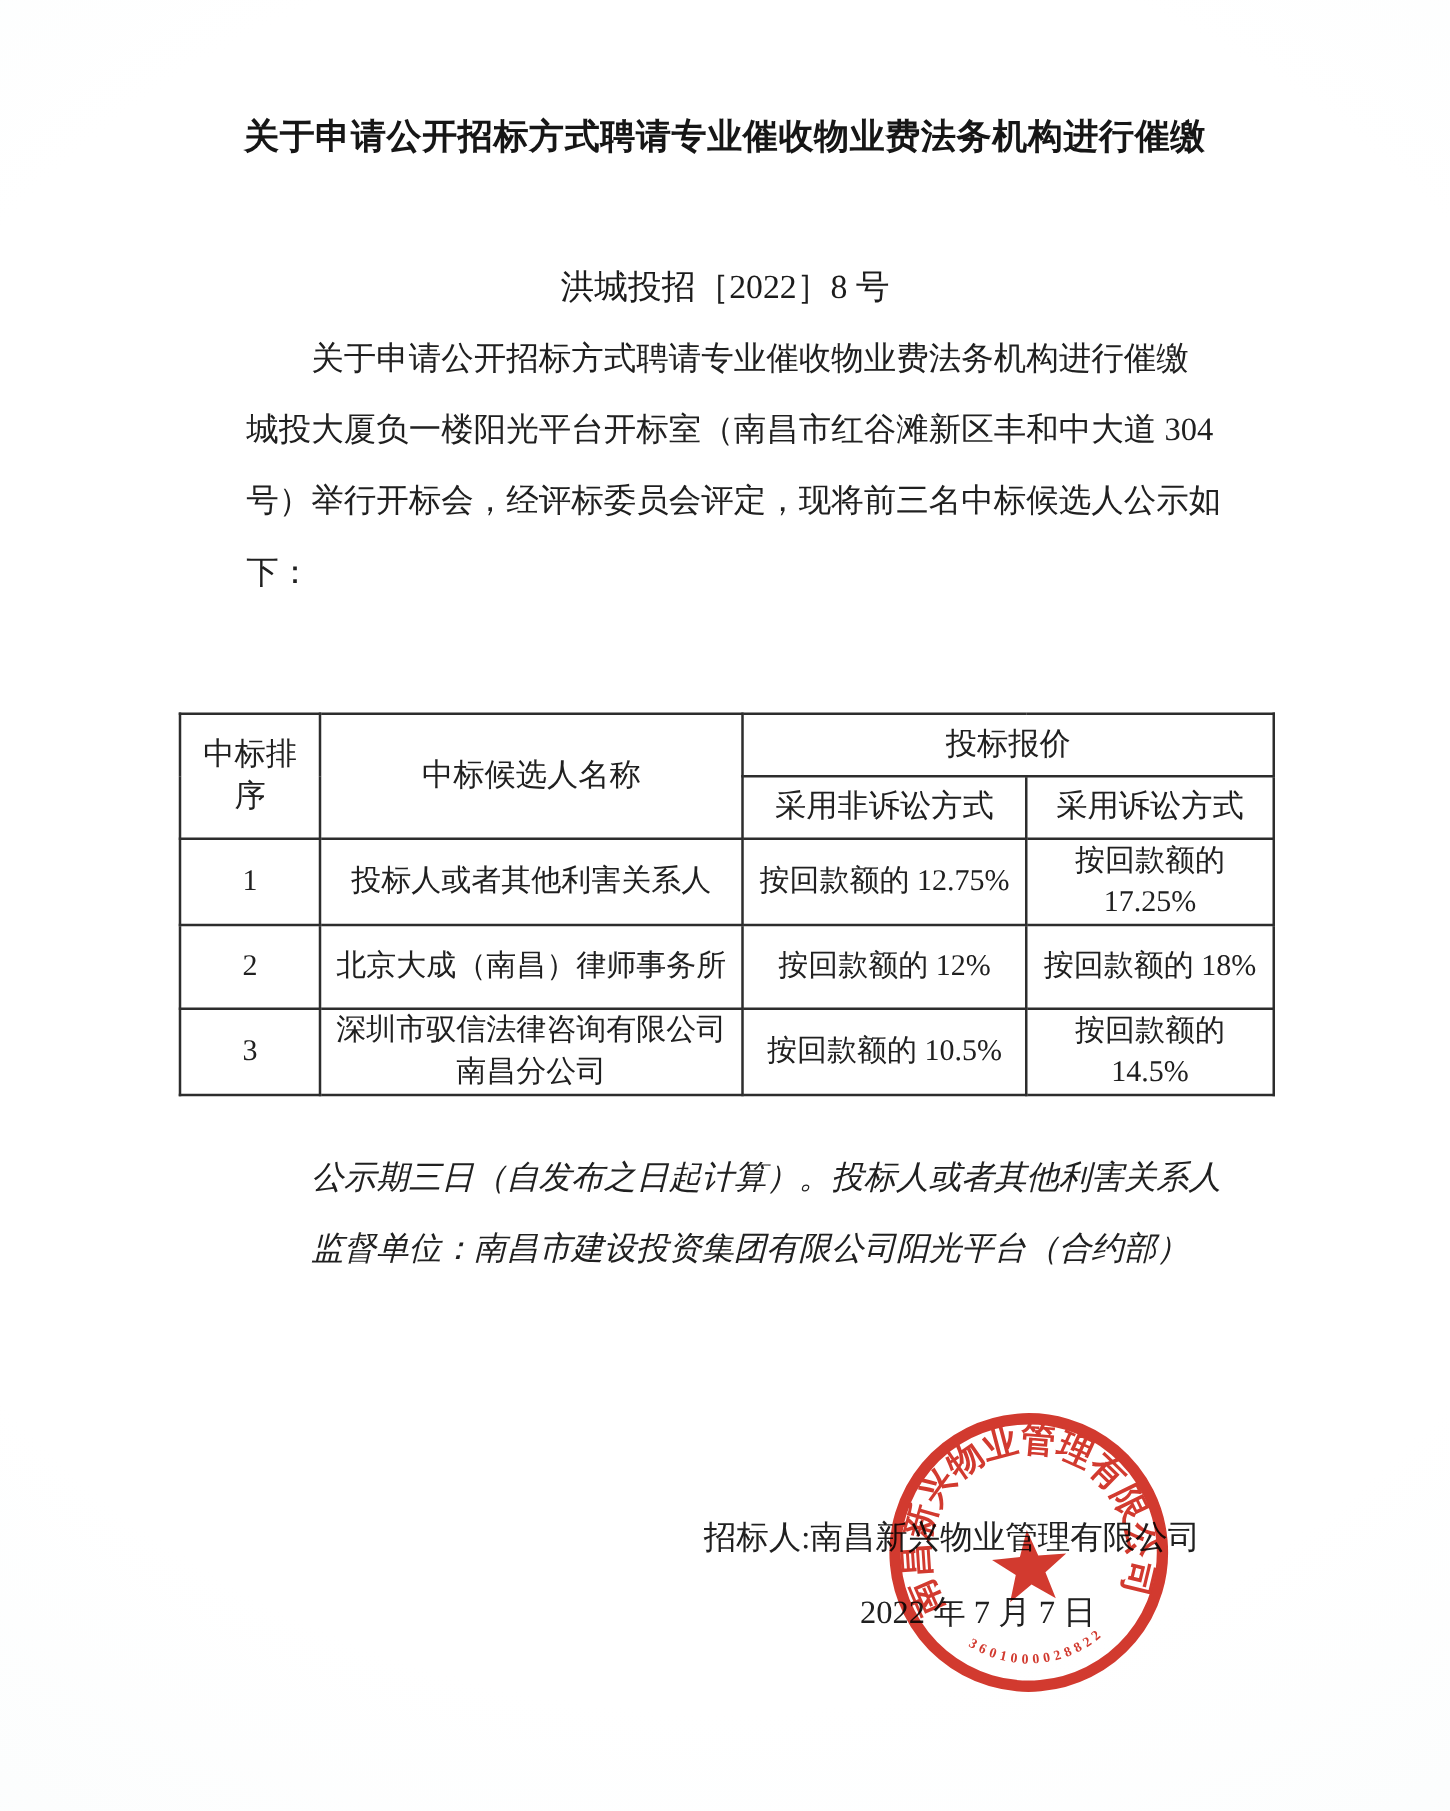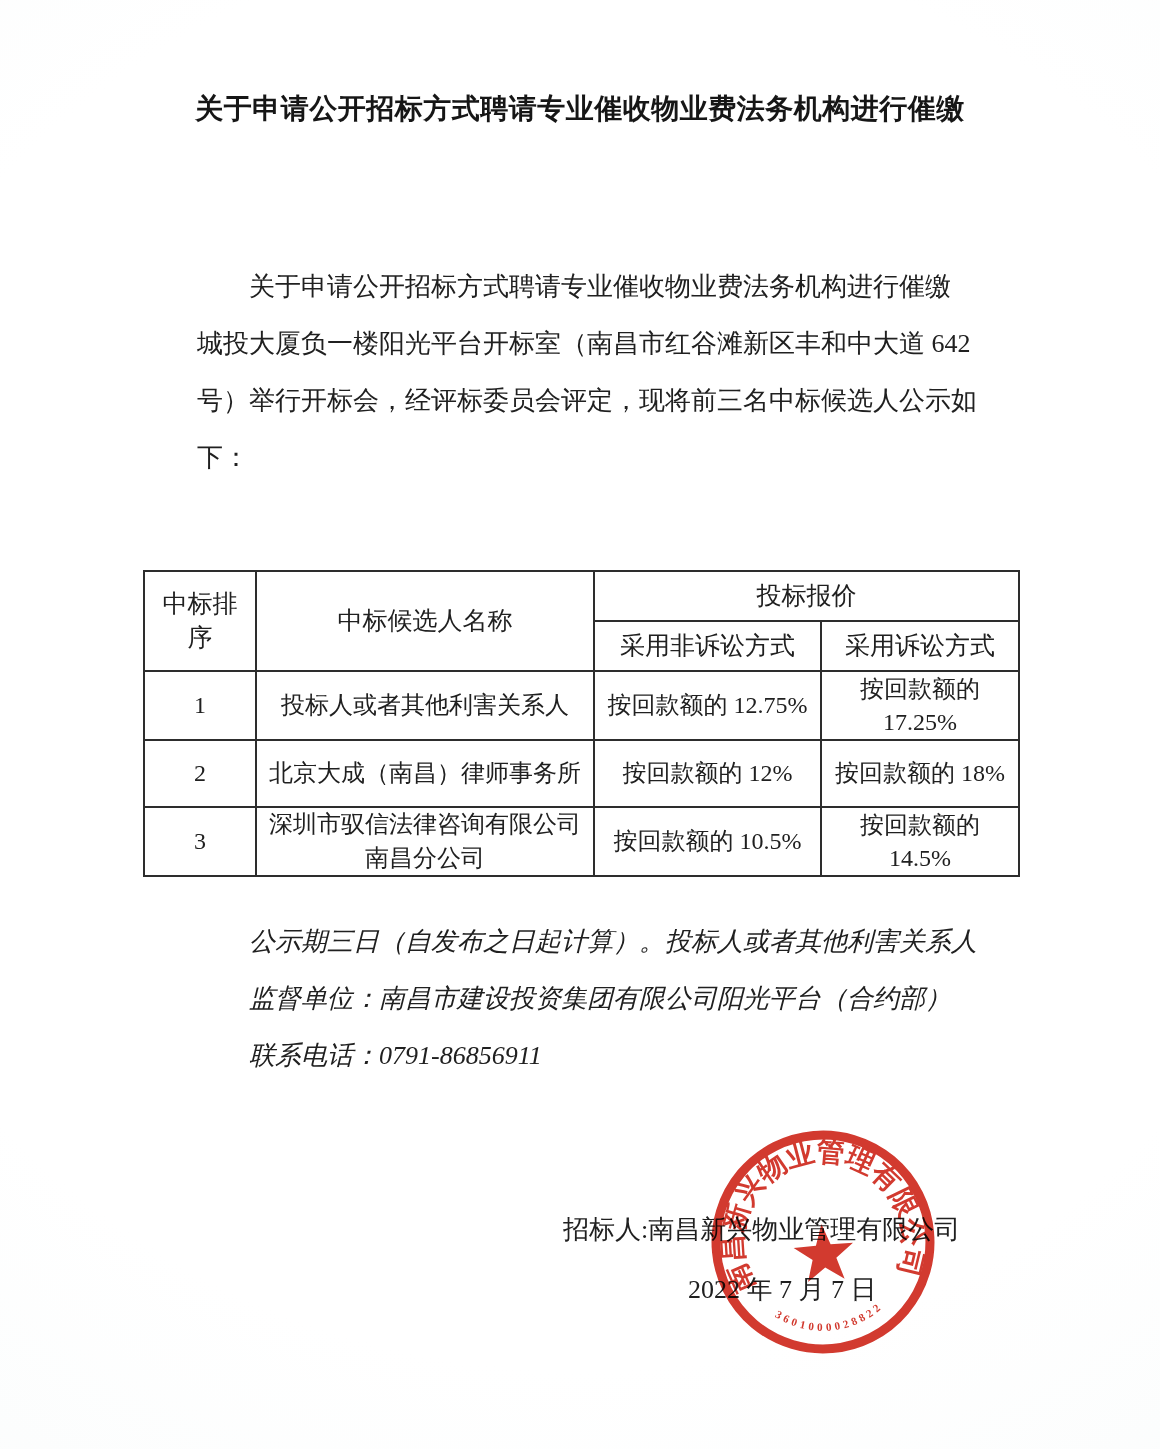--- a/index.html
+++ b/index.html
@@ -52,24 +52,25 @@
     font-family:"Liberation Serif","DejaVu Serif",serif;
     font-weight:bold;
   }
 </style>
 </head>
 <body>
 
 <div class="page">
 
   <div class="center-line title" style="top:90px;">关于申请公开招标方式聘请专业催收物业费法务机构进行催缴</div>
+  <div class="center-line docno" style="top:211px;">洪城投招［2022］8 号</div>
 
   <div class="para" style="top:258px;">
     <div class="indent">关于申请公开招标方式聘请专业催收物业费法务机构进行催缴</div>
-    <div>城投大厦负一楼阳光平台开标室（南昌市红谷滩新区丰和中大道 642</div>
+    <div>城投大厦负一楼阳光平台开标室（南昌市红谷滩新区丰和中大道 304</div>
     <div>号）举行开标会，经评标委员会评定，现将前三名中标候选人公示如</div>
     <div>下：</div>
   </div>
 
   <table class="bid">
     <colgroup>
       <col style="width:112px">
         <col style="width:338px">
         <col style="width:227px">
         <col style="width:198px">
@@ -101,21 +102,20 @@
       <td style="line-height:1.4">深圳市驭信法律咨询有限公司南昌分公司</td>
       <td>按回款额的 10.5%</td>
       <td>按回款额的 14.5%</td>
     </tr>
   </tbody>
     </table>
 
   <div class="para" style="top:913px;font-style:italic;">
     <div class="indent">公示期三日（自发布之日起计算）。投标人或者其他利害关系人</div>
     <div class="indent">监督单位：南昌市建设投资集团有限公司阳光平台（合约部）</div>
-    <div class="indent">联系电话：0791-86856911</div>
   </div>
 
   <div class="sign-line" style="left:563px;top:1212px;">招标人:南昌新兴物业管理有限公司</div>
   <div class="sign-line" style="left:688px;top:1272px;">2022 年 7 月 7 日</div>
 
   <svg class="seal" viewBox="0 0 222 222">
     <circle cx="111" cy="111" r="106" fill="none" stroke="#cd2418" stroke-width="9"></circle>
     <polygon fill="#cd2418" points="111,93 118.3,114 140.5,114.4 122.8,127.8 129.2,149.1 111,136.4 92.8,149.1 99.2,127.8 81.5,114.4 103.7,114">
     </polygon>
     <defs>

